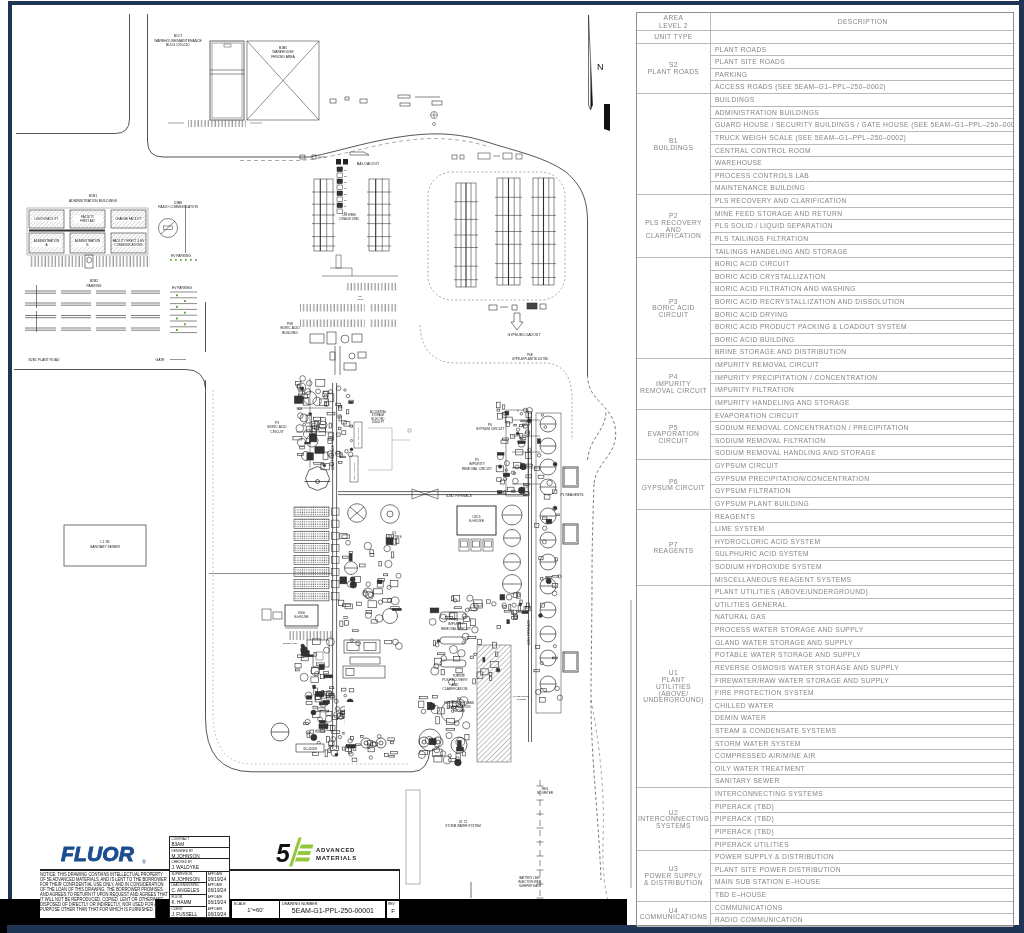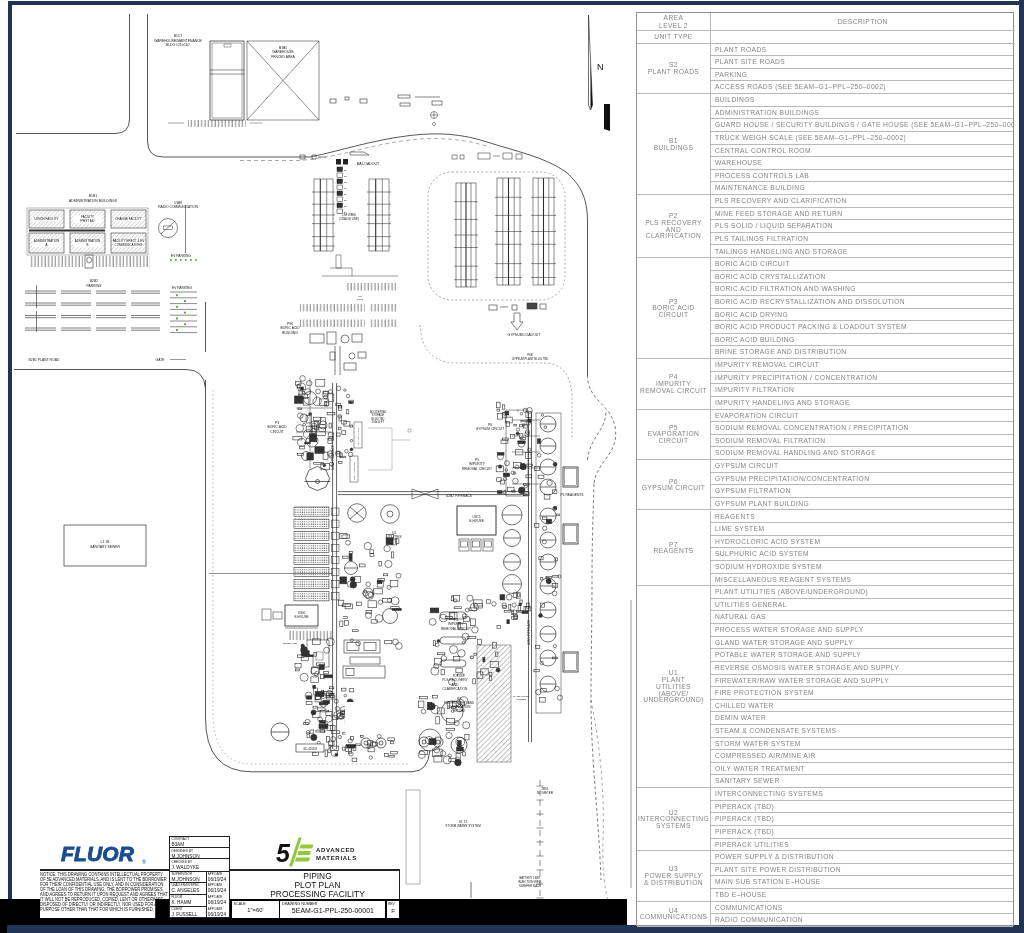--- a/index.html
+++ b/index.html
@@ -1387,21 +1387,20 @@
 <svg style="position:absolute;left:274px;top:6px;" width="84" height="32" viewBox="0 0 84 32">
 <text x="2" y="26" font-family="Liberation Sans,sans-serif" font-weight="bold" font-style="italic" font-size="25" fill="#111">5</text>
 <polygon points="15,30.5 18.2,30.5 27.7,1.5 24.5,1.5" fill="#93c83d"></polygon>
 <polygon points="27,8.5 39.5,8.5 38.2,12.6 25.7,12.6" fill="#93c83d"></polygon>
 <polygon points="24.5,15 37,15 35.8,19 23.3,19" fill="#93c83d"></polygon>
 <polygon points="22.2,21.5 36,21.5 34.8,25.5 21,25.5" fill="#93c83d"></polygon>
 <text x="42" y="15.5" font-family="Liberation Sans,sans-serif" font-weight="bold" font-size="6" letter-spacing="0.7" fill="#1a1a1a">ADVANCED</text>
 <text x="42" y="23.5" font-family="Liberation Sans,sans-serif" font-weight="bold" font-size="6" letter-spacing="0.7" fill="#1a1a1a">MATERIALS</text>
 </svg>
 
-<div style="position:absolute;left:230px;top:41.5px;width:175px;text-align:center;font-size:8.4px;line-height:9.4px;color:#111;">PIPING<br>PLOT PLAN<br>PROCESSING FACILITY</div>
 
 <div style="position:absolute;left:231.9px;top:71.1px;width:47px;height:16.5px;background:#fff;">
       <div style="position:absolute;left:1.5px;top:0.5px;font-size:3.8px;color:#111;">SCALE</div>
       <div style="position:absolute;left:0;top:6px;width:100%;text-align:center;font-size:5.8px;color:#111;">1"=60'</div>
     </div>
 
 <div style="position:absolute;left:280.4px;top:71.1px;width:105px;height:16.5px;background:#fff;">
       <div style="position:absolute;left:1.5px;top:0.5px;font-size:3.8px;color:#111;">DRAWING NUMBER</div>
       <div style="position:absolute;left:0;top:5.5px;width:100%;text-align:center;font-size:7px;color:#111;">5EAM-G1-PPL-250-00001</div>
     </div>

